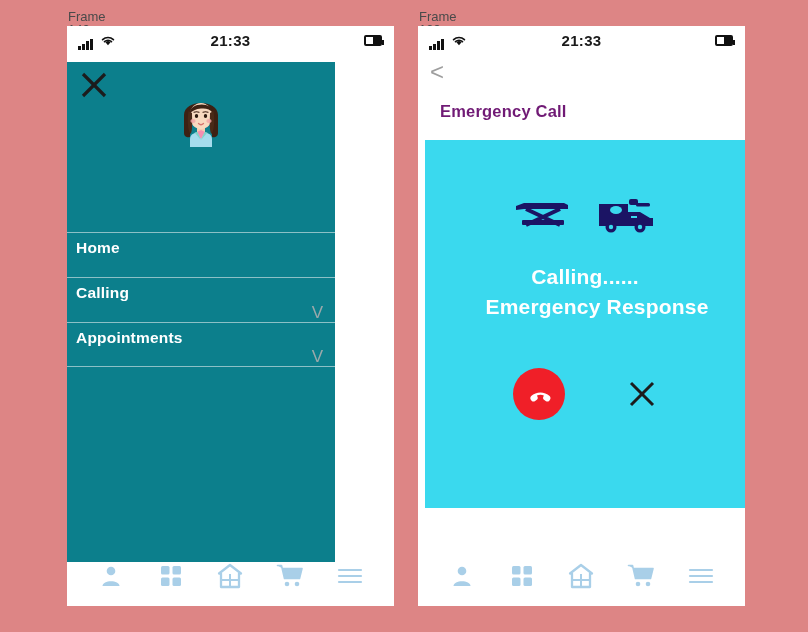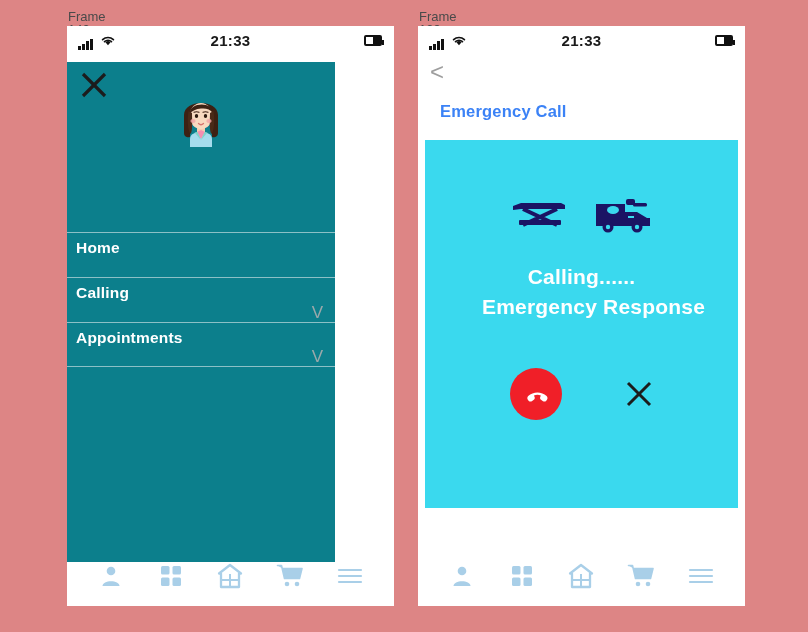--- a/index.html
+++ b/index.html
@@ -173,21 +173,21 @@
     font-size: 24px;
     line-height: 1;
     font-family: "Liberation Sans", sans-serif;
   }
   .page-title {
     position: absolute;
     left: 22px;
     top: 76px;
     font-size: 16.5px;
     font-weight: bold;
-    color: #3b82f6;
+    color: #701a75;
     letter-spacing: 0.2px;
   }
   .call-panel {
     position: absolute;
     background: #3ad9ee;
   }
   .call-icons {
     position: absolute;
     top: 56px;
     left: 0; right: 0;
@@ -398,21 +398,21 @@
         <span class="battery">
             <span class="fill"></span>
           </span>
       </div>
     </div>
 
     <div class="back-chev">&lt;</div>
 
     <div class="page-title">Emergency Call</div>
 
-    <div class="call-panel" style="left:7px; top:114px; width:313px; height:368px;">
+    <div class="call-panel" style="left:7px; top:114px; width:313px; height:368px;padding-left:7px;">
 
       <div class="call-icons">
         <span>
           <svg width="56" height="36" viewBox="0 0 56 36">
             <path d="M2 8 L10 5 L50 5 L54 7 L54 11 L10 11 L2 12 Z" fill="#1b1464"></path>
             <rect x="8" y="22" width="42" height="5" rx="1" fill="#1b1464"></rect>
             <path d="M12 11 L46 27 M46 11 L12 27" stroke="#1b1464" stroke-width="4"></path>
           </svg>
         </span>
         <span>

